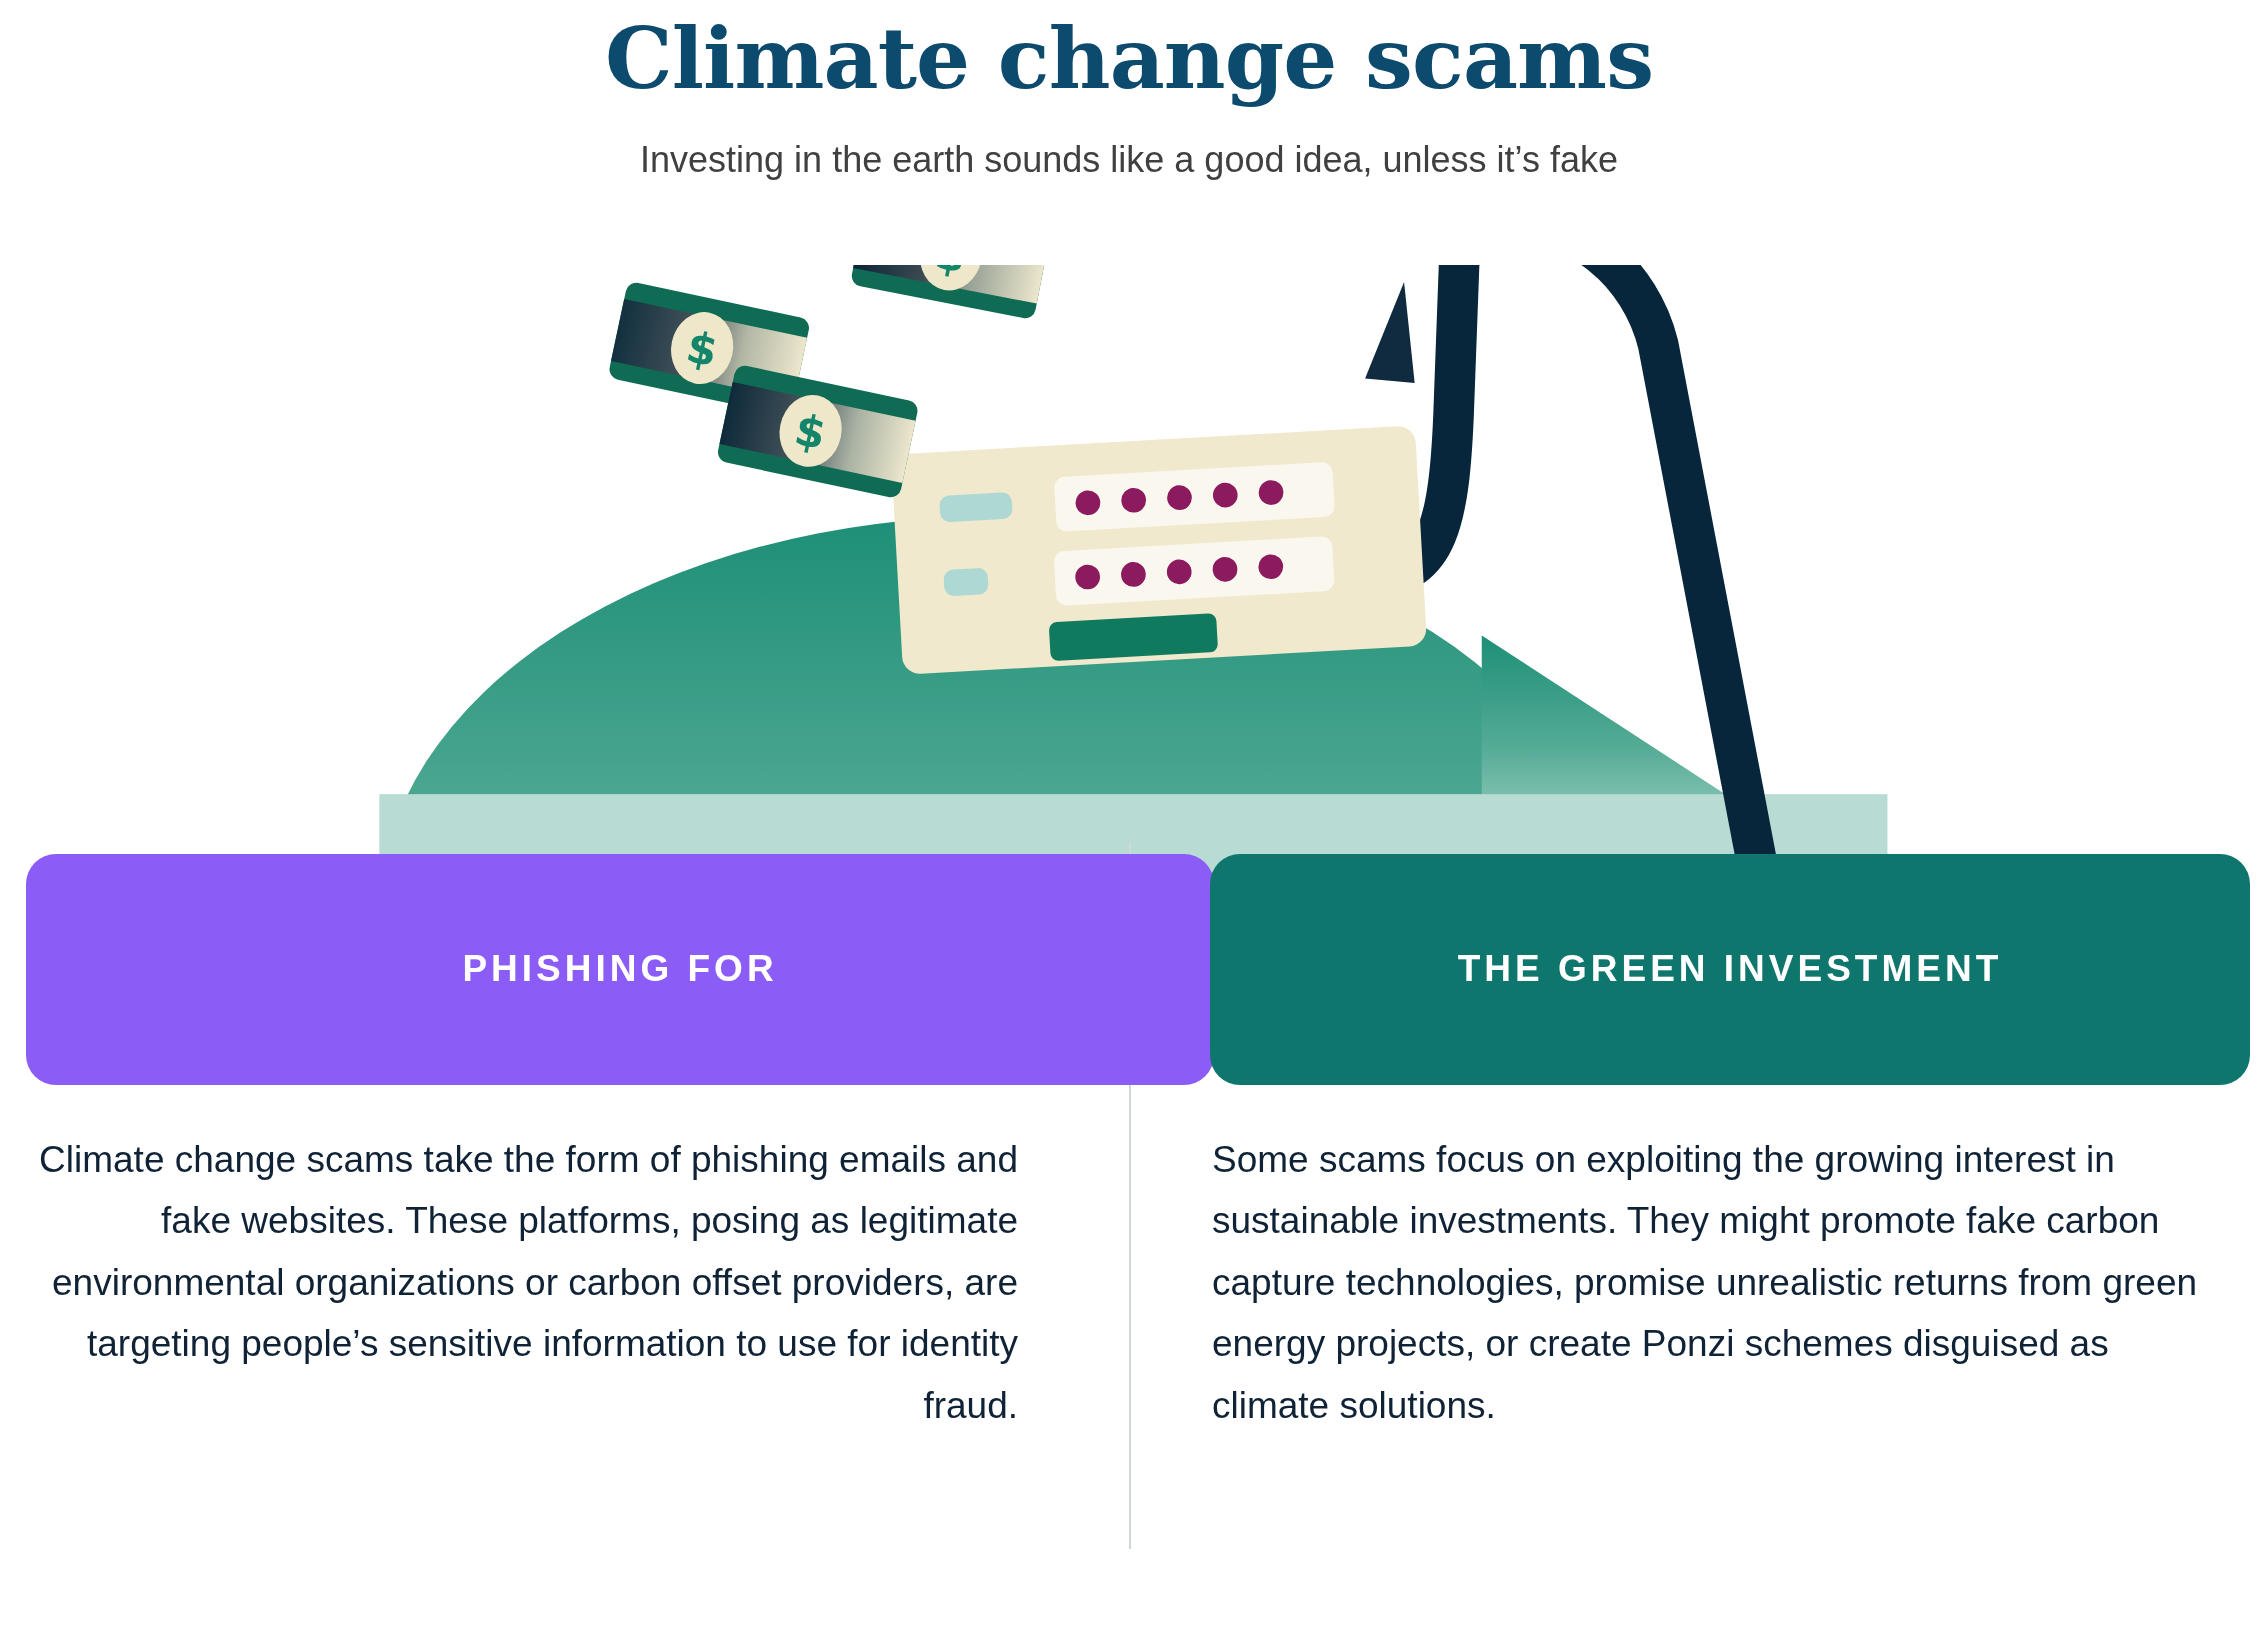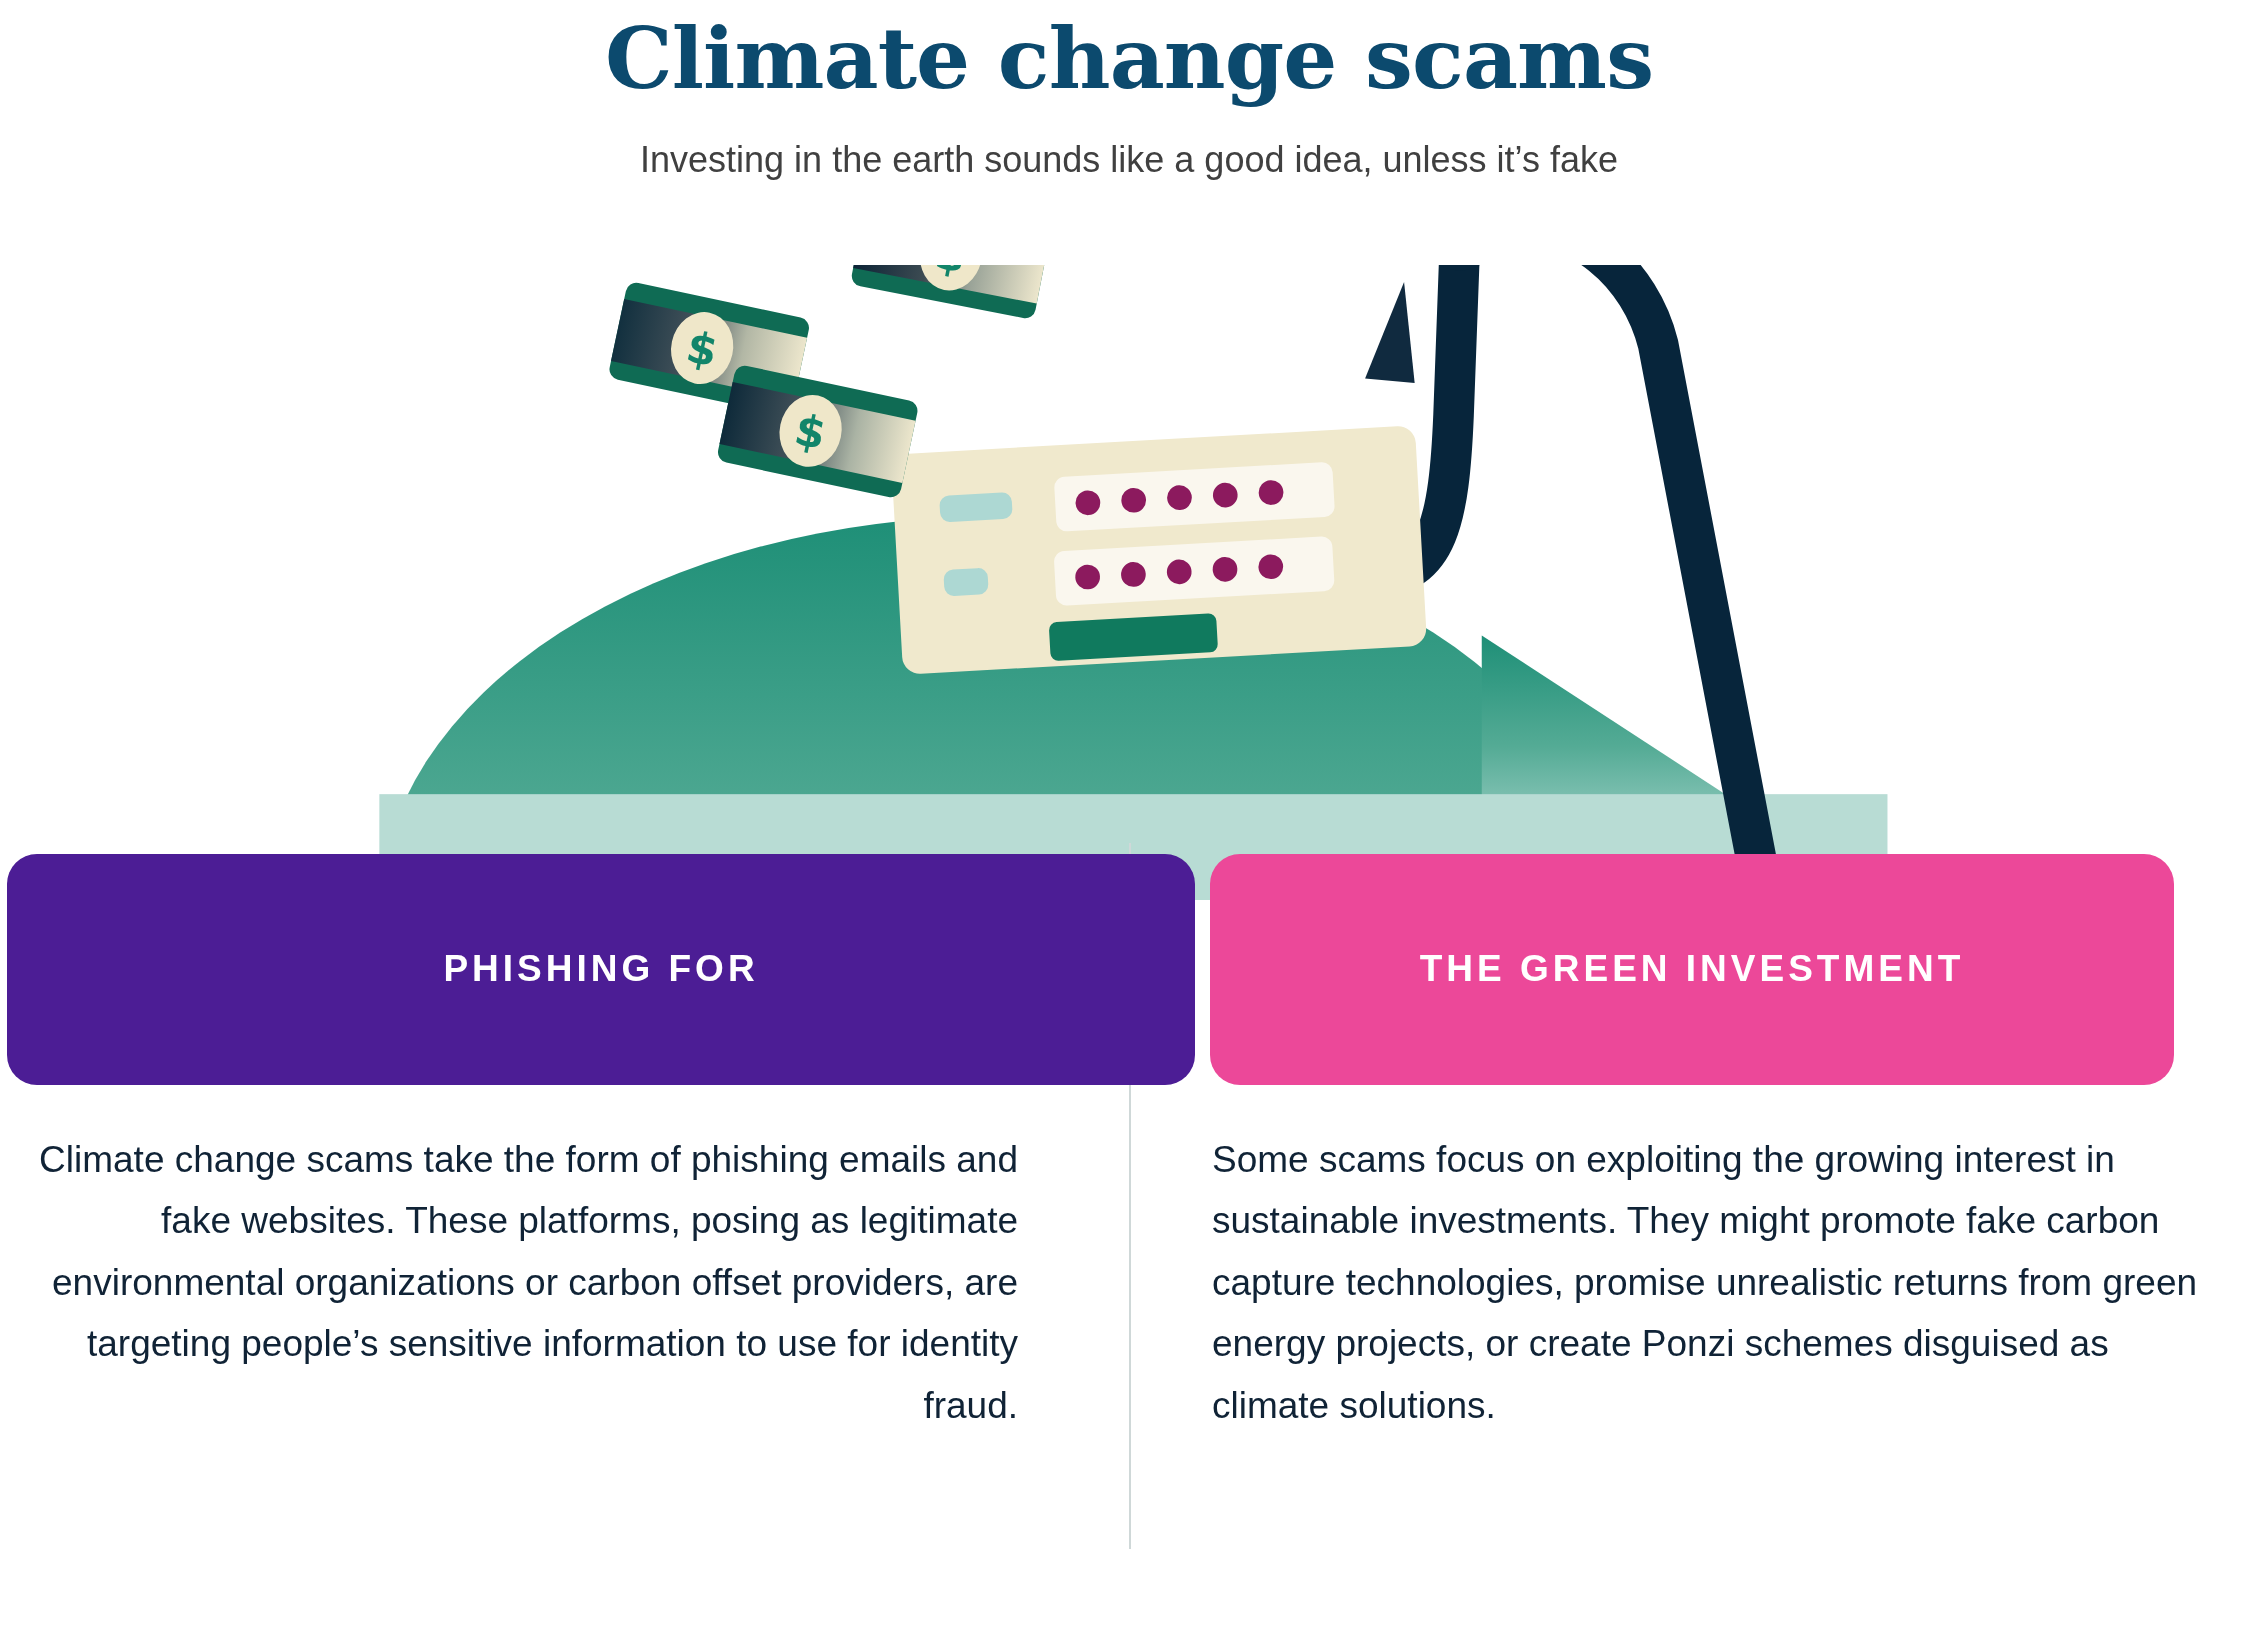--- a/index.html
+++ b/index.html
@@ -67,28 +67,28 @@
     position: absolute;
     top: 0;
     height: 231px;
     border-radius: 30px;
     display: flex;
     align-items: center;
     justify-content: center;
     box-sizing: border-box;
   }
   .banner-left {
-    left: 7px;
+    left: 26px;
     width: 1188px;
-    background: #4c1d95;
+    background: #8b5cf6;
   }
   .banner-right {
     left: 1210px;
-    width: 964px;
-    background: #ec4899;
+    width: 1040px;
+    background: #0f766e;
   }
   .banner-label {
     color: #ffffff;
     font-family: "Liberation Sans", sans-serif;
     font-size: 37px;
     font-weight: 700;
     letter-spacing: 4px;
     text-align: center;
     line-height: 1.32;
     text-transform: uppercase;

